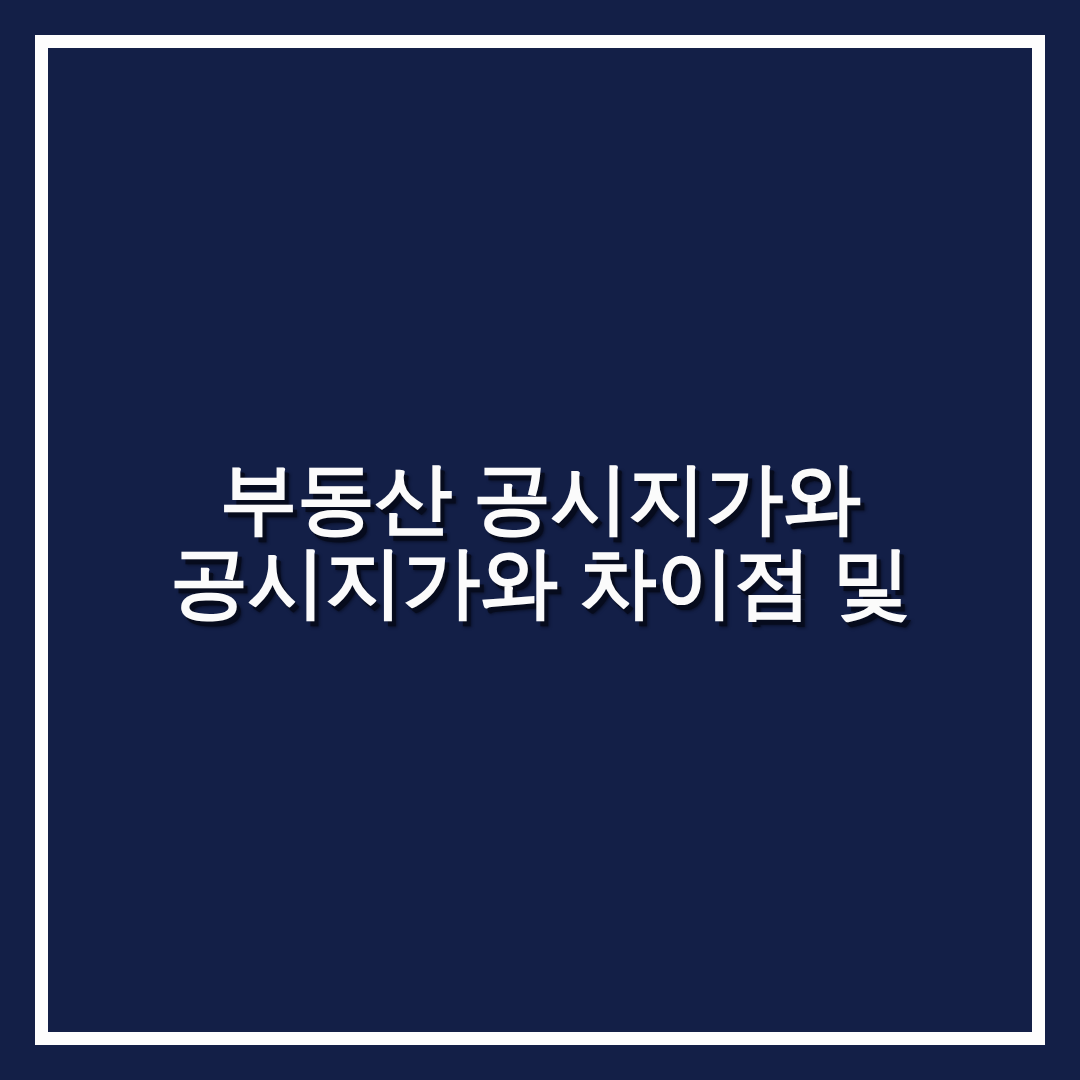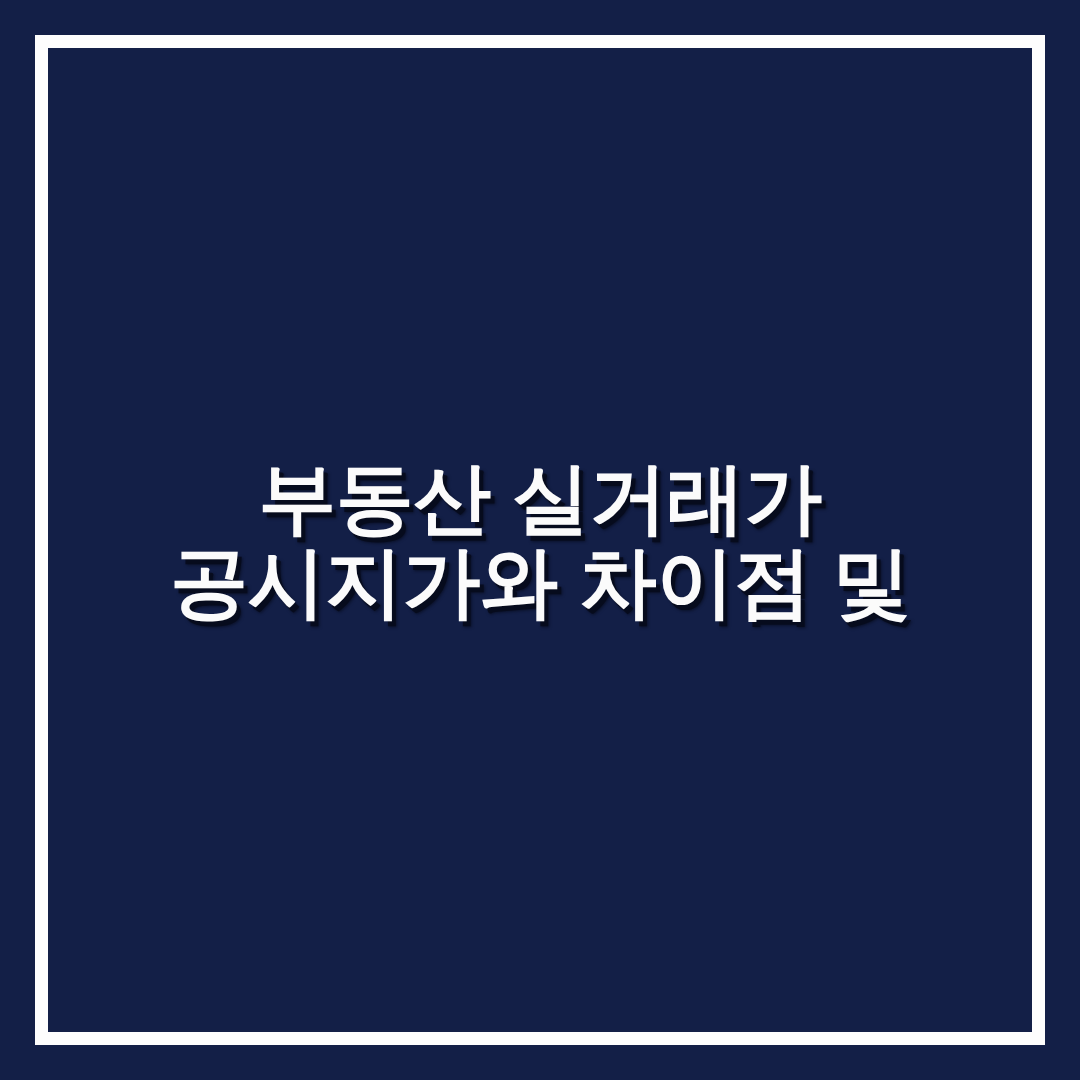--- a/index.html
+++ b/index.html
@@ -81,17 +81,17 @@
 
 <div id="poster">
 
   <div class="bg-field"></div>
 
   <div class="inner-panel"></div>
 
   <div class="frame"></div>
 
   <div class="title-block">
-    <span class="title-line">부동산 실거래가</span>
+    <span class="title-line">부동산 공시지가와</span>
     <span class="title-line">공시지가와 차이점 및</span>
   </div>
 
 </div>
 
 </body></html>

